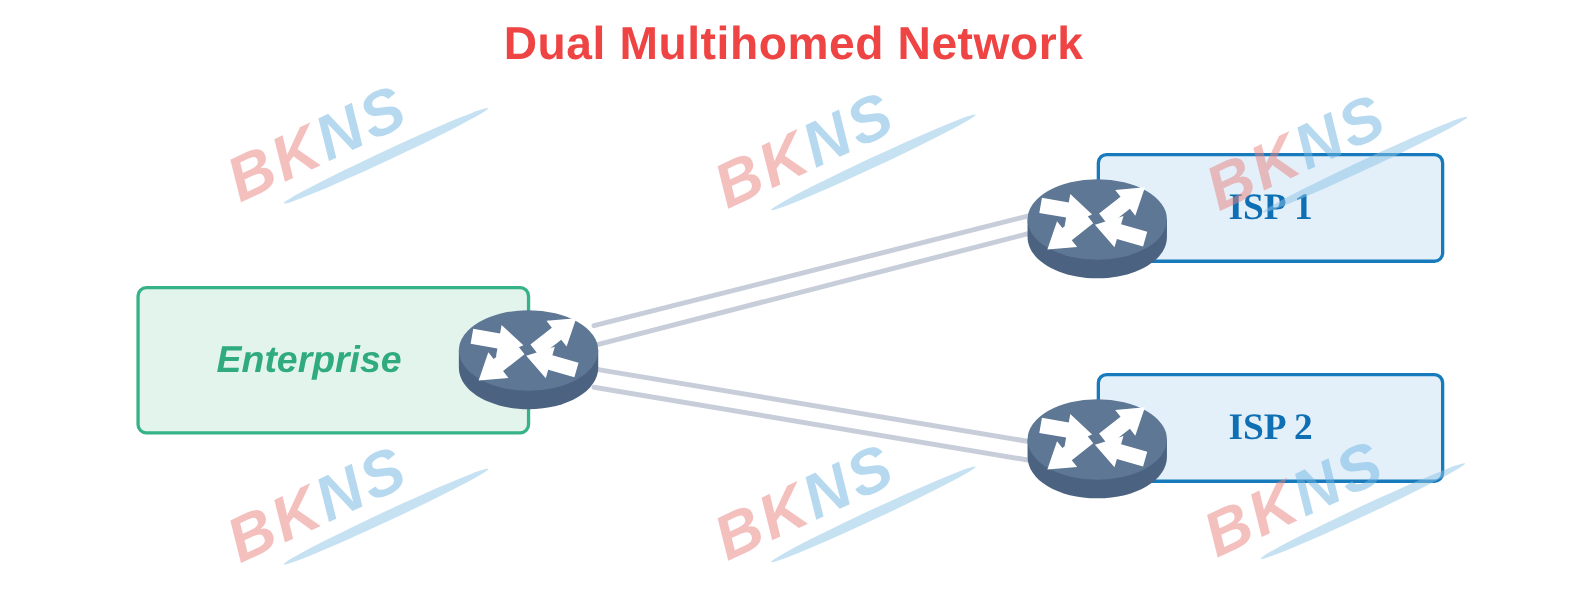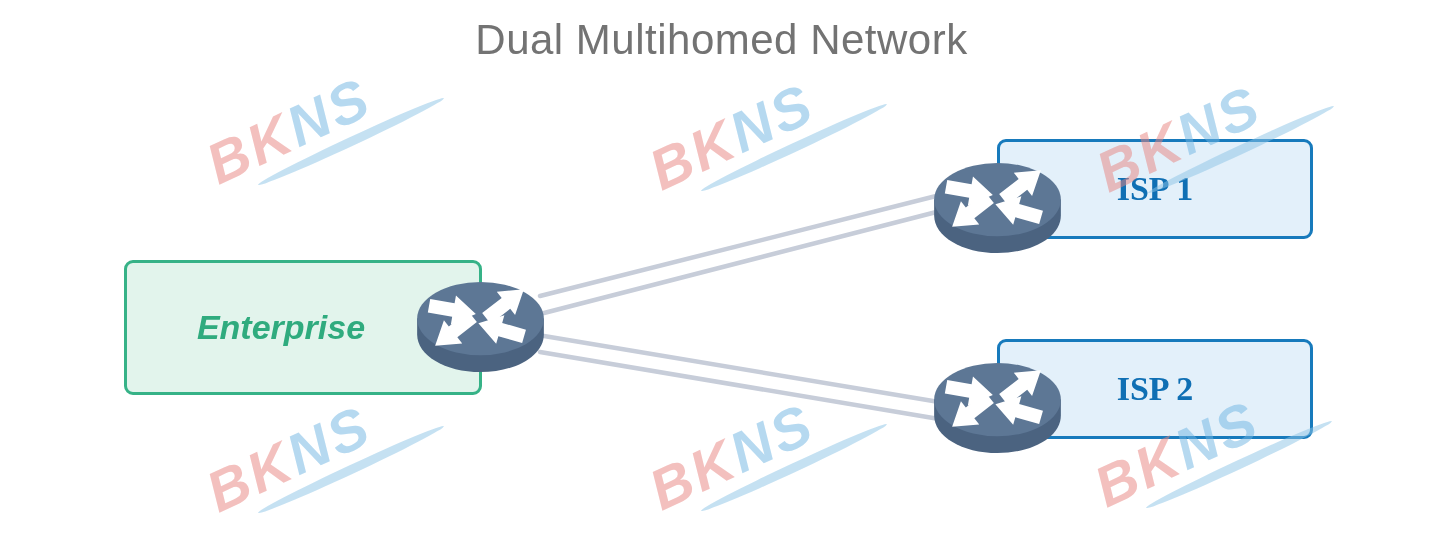--- a/index.html
+++ b/index.html
@@ -7,22 +7,22 @@
     position:relative;
     width:1443px;height:537px;
     background:#ffffff;
     overflow:hidden;
     font-family:"Liberation Sans", sans-serif;
   }
   
   .title{
     position:absolute;top:16px;left:0;width:100%;
     text-align:center;
-    font-size:42px;font-weight:400;letter-spacing:.5px;
-    color:#737373;
+    font-size:42px;font-weight:700;letter-spacing:.5px;
+    color:#ef4444;
     z-index:2;
   }
   
   .node-box{
     position:absolute;
     border-radius:9px;
     display:flex;align-items:center;justify-content:center;
     z-index:1;
     box-sizing:border-box;
   }

